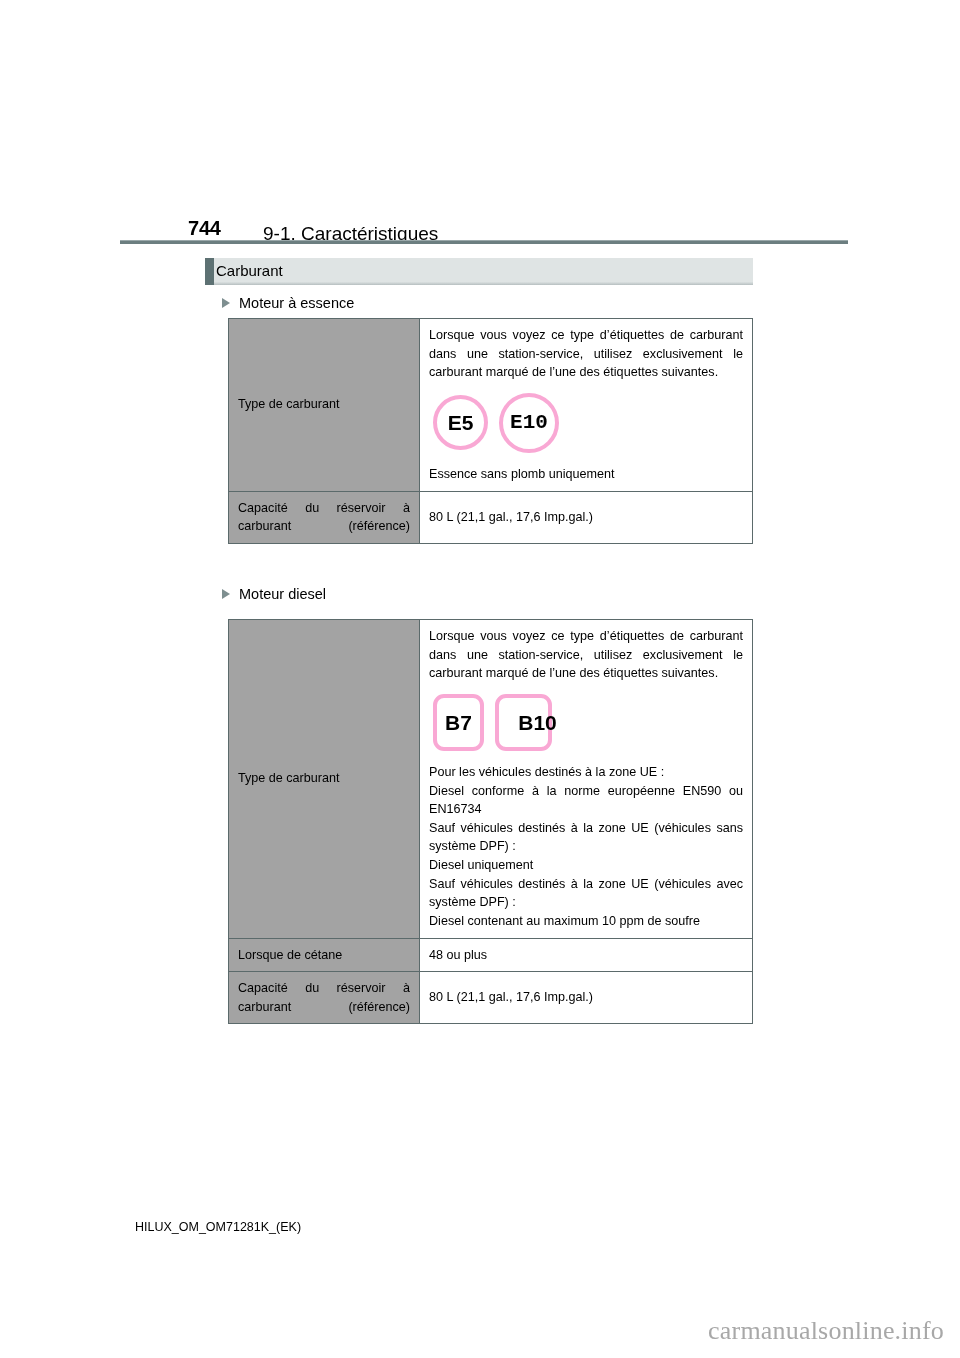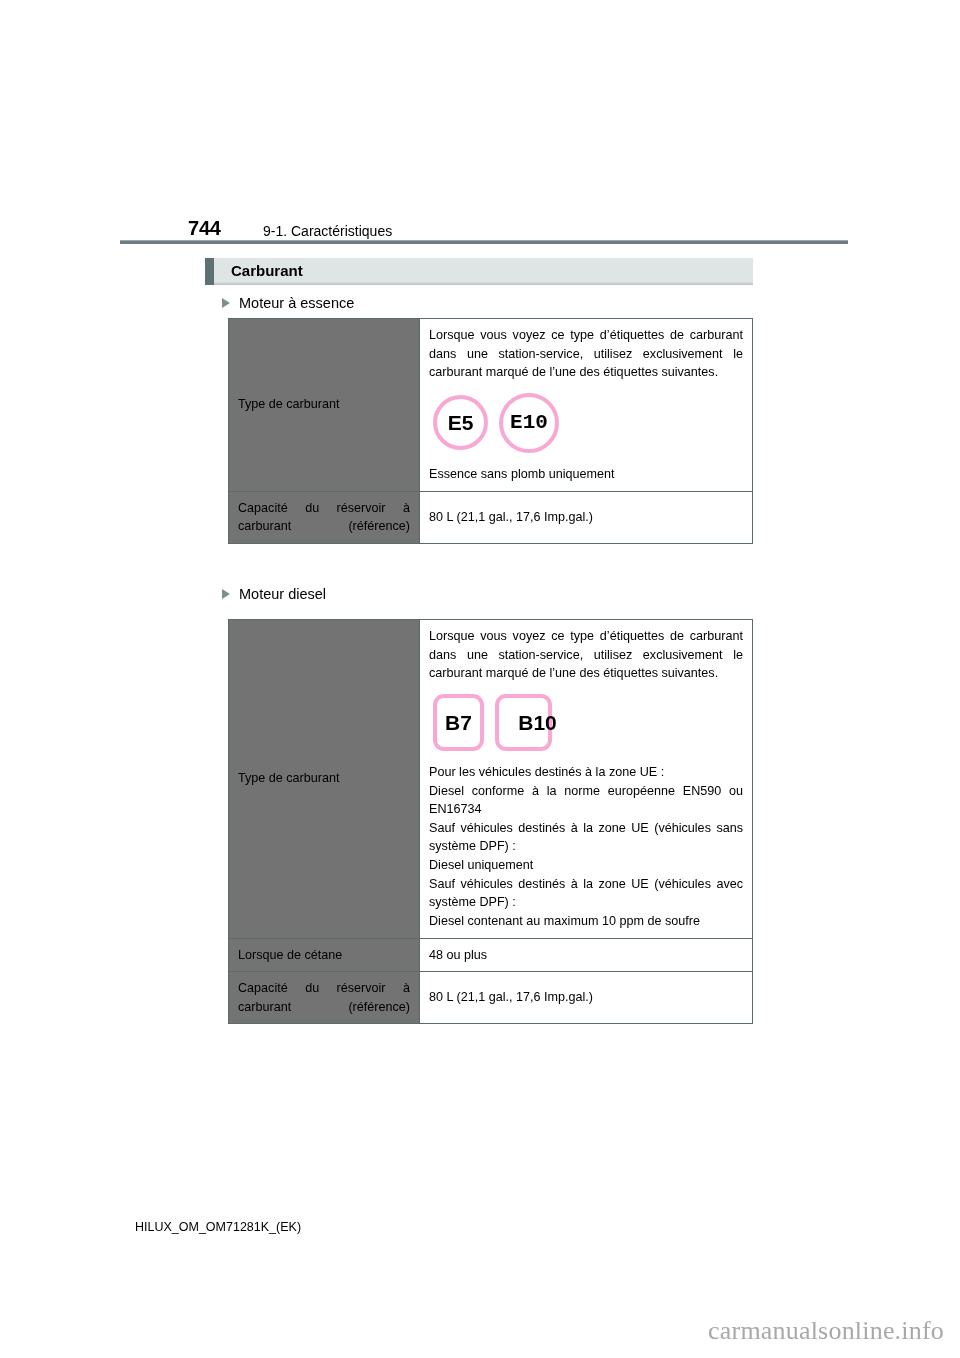--- a/index.html
+++ b/index.html
@@ -29,21 +29,21 @@
     left: 68px;
     top: 0px;
     font-size: 20px;
     font-weight: bold;
     letter-spacing: -0.2px;
   }
   .section-title {
     position: absolute;
     left: 143px;
     top: 6px;
-    font-size: 14px;
+    font-size: 19px;
     font-weight: normal;
   }
   .header-rule {
     position: absolute;
     left: 120px;
     top: 240px;
     width: 728px;
     height: 4px;
     background: #6c7e80;
     border-top: 1px solid #9aa8aa;
@@ -62,22 +62,22 @@
     align-items: center;
   }
   .section-banner .bar {
     width: 9px;
     height: 27px;
     background: #5d7173;
     flex: 0 0 auto;
   }
   .section-banner .banner-label {
     font-size: 15px;
-    font-weight: bold;
-    margin-left: 17px;
+    font-weight: normal;
+    margin-left: 2px;
     line-height: 1;
     padding-bottom: 2px;
     text-align: center;
   }
 
   
   .sub-heading {
     position: absolute;
     display: flex;
     align-items: center;
@@ -108,21 +108,21 @@
   #table-diesel  { top: 619px; }
 
   .spec-table td {
     border: 1px solid #5b6a6b;
     padding: 7px 9px;
     vertical-align: middle;
     line-height: 1.48;
   }
   .spec-table td.label {
     width: 172px;
-    background: #737373;
+    background: #a3a3a3;
   }
   .spec-table td.value {
     background: #ffffff;
   }
   td.justify { text-align: justify; text-align-last: justify; }
 
   .para-justify {
     text-align: justify;
     text-align-last: left;
   }

